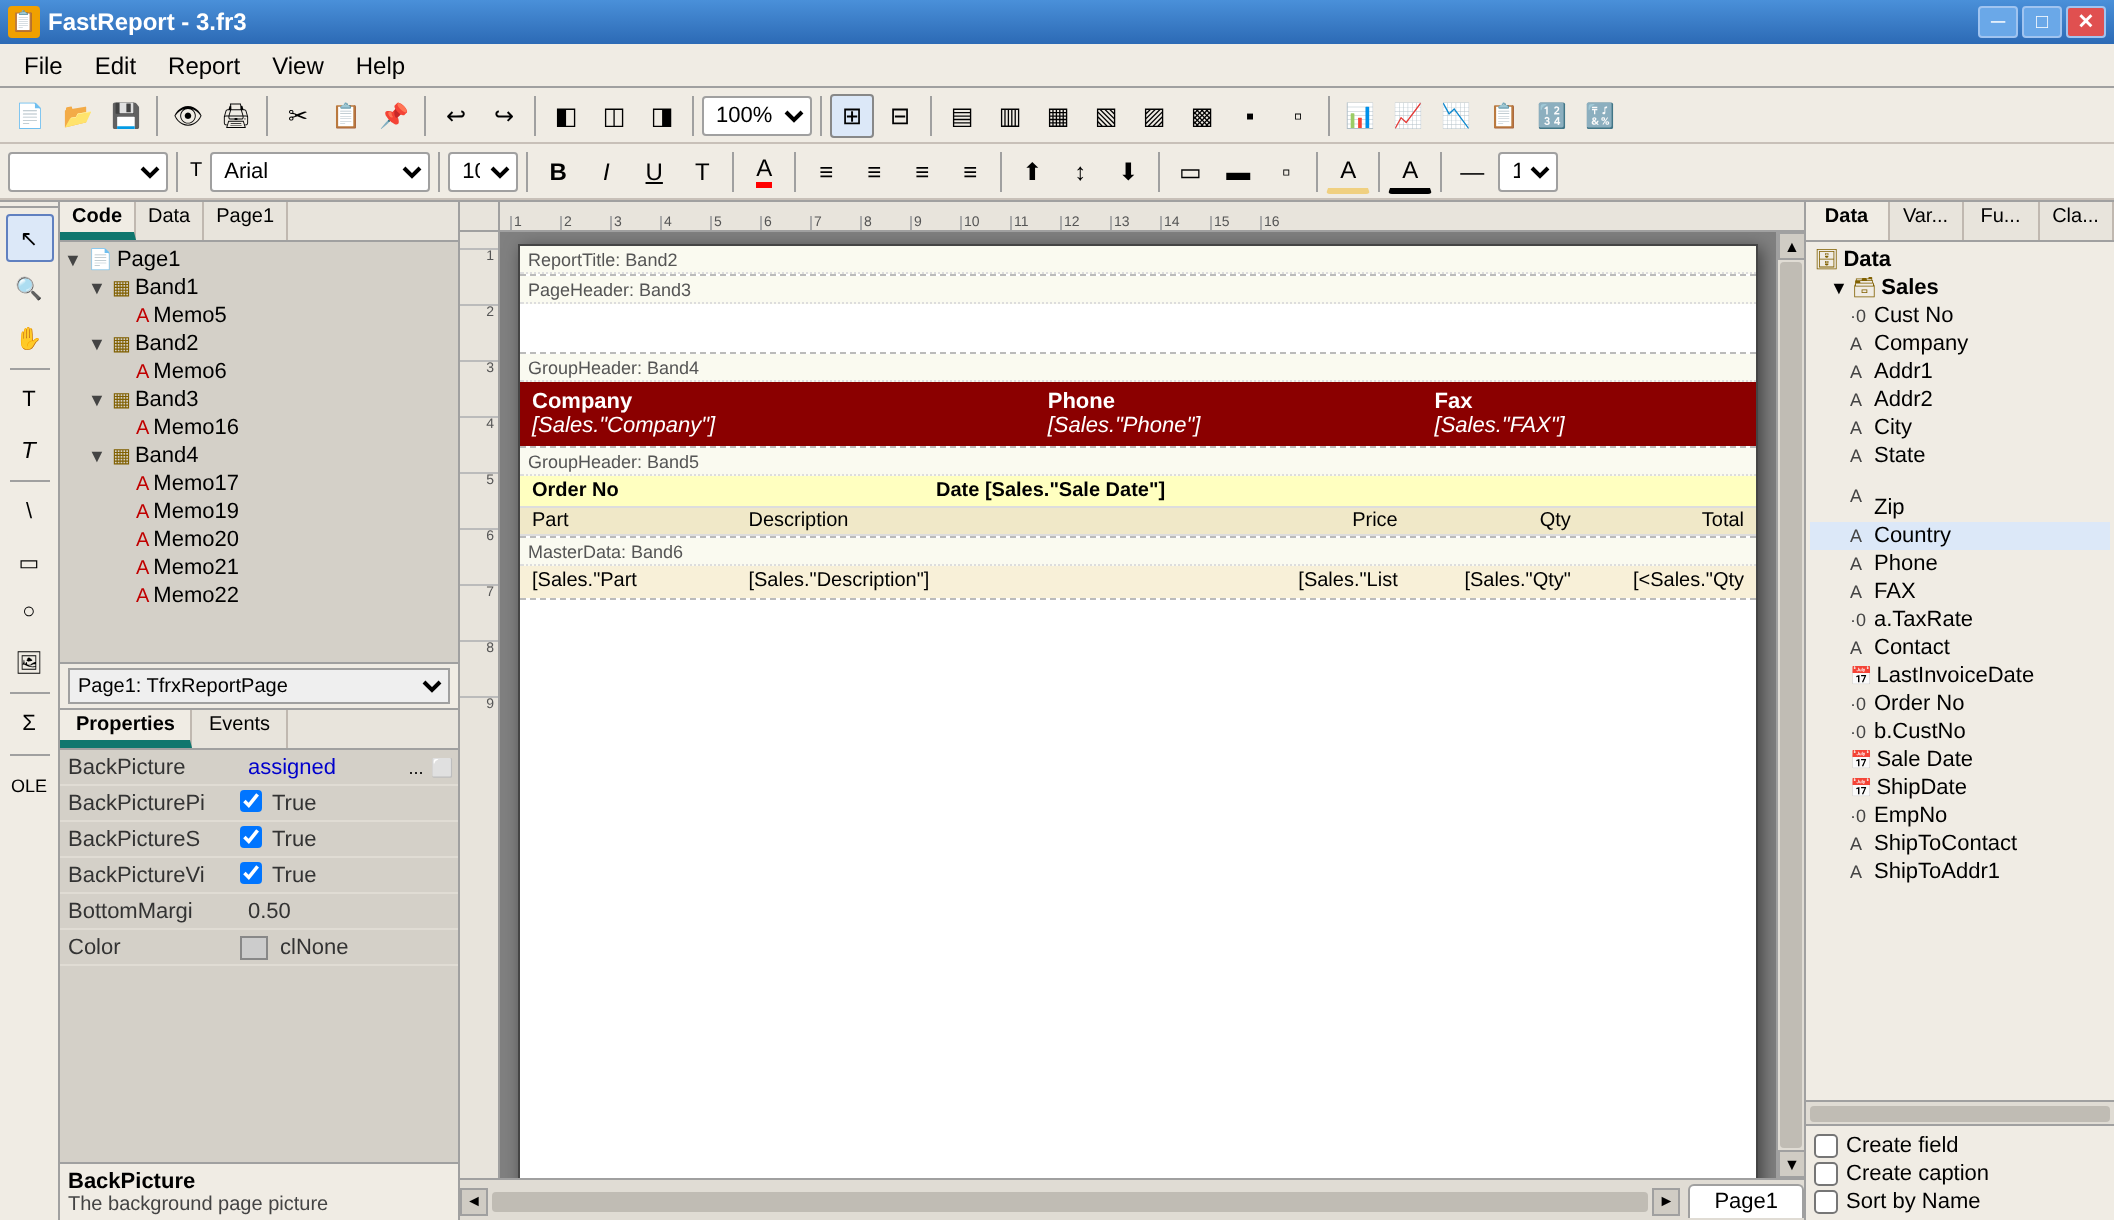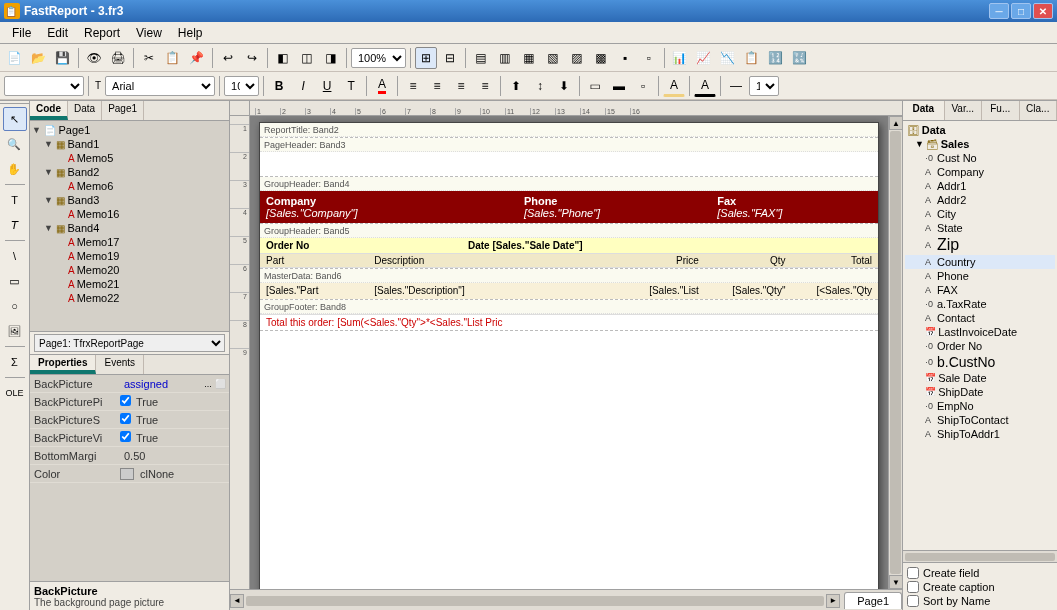--- a/index.html
+++ b/index.html
@@ -410,28 +410,20 @@
               <div style="display:flex;padding:2px 6px;font-size:10px;">
                 <span style="flex:1;overflow:hidden;">[Sales."Part</span>
                 <span style="flex:2;">[Sales."Description"]</span>
                 <span style="flex:1;text-align:right;">[Sales."List</span>
                 <span style="flex:0.8;text-align:right;">[Sales."Qty"</span>
                 <span style="flex:0.8;text-align:right;overflow:hidden;">[&lt;Sales."Qty</span>
               </div>
             </div>
           </div>
 
-          <div class="band-row">
-            <div class="band-header">GroupFooter: Band8</div>
-            <div class="band-body">
-              <div style="padding:2px 6px;font-size:10px;color:#cc0000;border-top:1px solid #ddd;">
-                <span>Total this order: [Sum(&lt;Sales."Qty"&gt;*&lt;Sales."List Pric</span>
-              </div>
-            </div>
-          </div>
 
 
         </div>
       </div>
 
       <div style="width:14px;background:#e0dcd4;border-left:1px solid #a0a0a0;display:flex;flex-direction:column;">
         <div style="width:14px;height:14px;background:#d0ccc4;border:1px solid #a0a0a0;display:flex;align-items:center;justify-content:center;font-size:8px;cursor:pointer;">▲</div>
         <div style="flex:1;background:#c0bcb4;margin:1px;border-radius:2px;"></div>
         <div style="width:14px;height:14px;background:#d0ccc4;border:1px solid #a0a0a0;display:flex;align-items:center;justify-content:center;font-size:8px;cursor:pointer;">▼</div>
       </div>
@@ -484,21 +476,21 @@
       <div class="dt-item" style="padding-left:20px;">
         <span style="font-size:9px;color:#444;min-width:10px;">A</span>
         <span style="font-size:11px;">City</span>
       </div>
       <div class="dt-item" style="padding-left:20px;">
         <span style="font-size:9px;color:#444;min-width:10px;">A</span>
         <span style="font-size:11px;">State</span>
       </div>
       <div class="dt-item" style="padding-left:20px;">
         <span style="font-size:9px;color:#444;min-width:10px;">A</span>
-        <span style="font-size:16px;">Zip</span>
+        <span style="font-size:11px;margin-top:12px;">Zip</span>
       </div>
       <div class="dt-item" style="padding-left:20px;background:#dce8f8;">
         <span style="font-size:9px;color:#444;min-width:10px;">A</span>
         <span style="font-size:11px;">Country</span>
       </div>
       <div class="dt-item" style="padding-left:20px;">
         <span style="font-size:9px;color:#444;min-width:10px;">A</span>
         <span style="font-size:11px;">Phone</span>
       </div>
       <div class="dt-item" style="padding-left:20px;">
@@ -516,21 +508,21 @@
       <div class="dt-item" style="padding-left:20px;">
         <span style="font-size:9px;color:#444;min-width:10px;">📅</span>
         <span style="font-size:11px;">LastInvoiceDate</span>
       </div>
       <div class="dt-item" style="padding-left:20px;">
         <span style="font-size:9px;color:#444;min-width:10px;">·0</span>
         <span style="font-size:11px;">Order No</span>
       </div>
       <div class="dt-item" style="padding-left:20px;">
         <span style="font-size:9px;color:#444;min-width:10px;">·0</span>
-        <span style="font-size:14px;">b.CustNo</span>
+        <span style="font-size:11px;">b.CustNo</span>
       </div>
       <div class="dt-item" style="padding-left:20px;">
         <span style="font-size:9px;color:#444;min-width:10px;">📅</span>
         <span style="font-size:11px;">Sale Date</span>
       </div>
       <div class="dt-item" style="padding-left:20px;">
         <span style="font-size:9px;color:#444;min-width:10px;">📅</span>
         <span style="font-size:11px;">ShipDate</span>
       </div>
       <div class="dt-item" style="padding-left:20px;">

